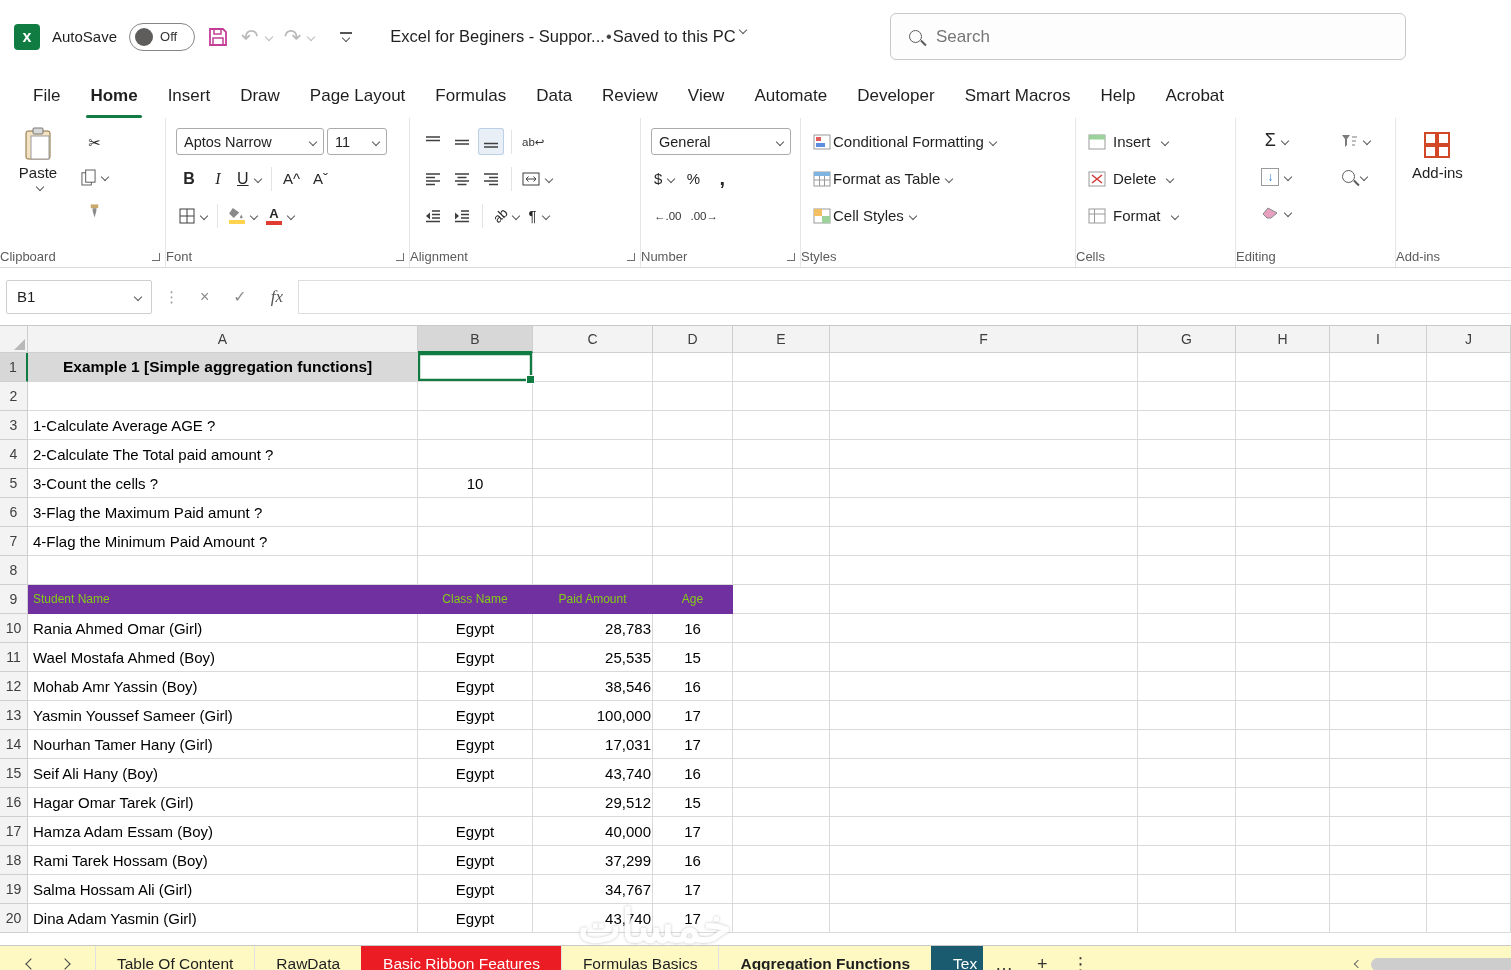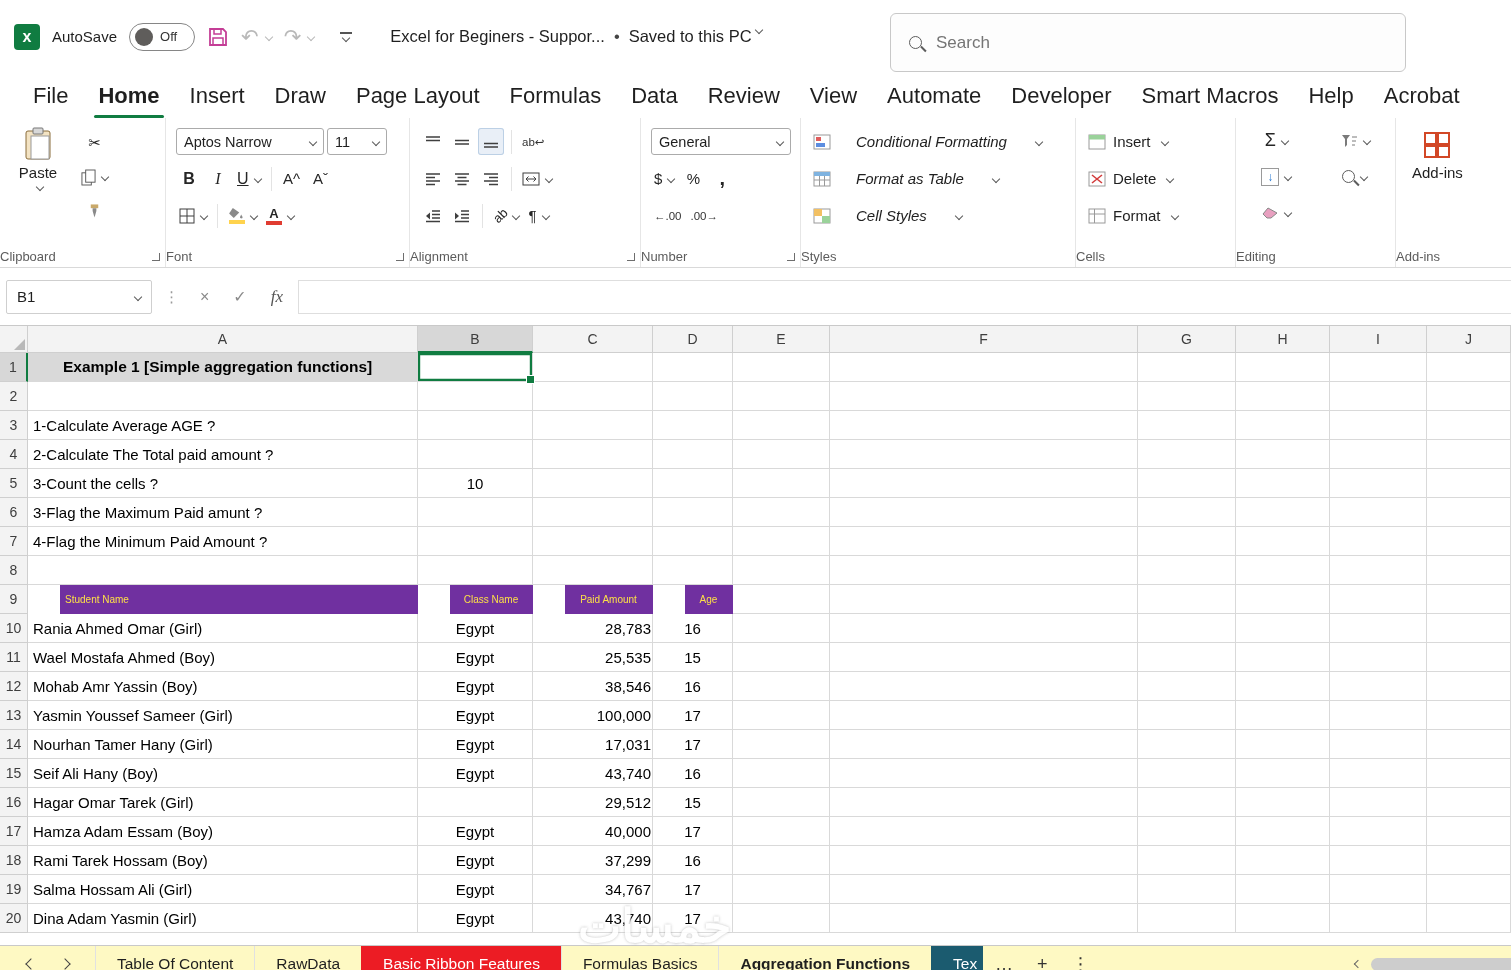--- a/index.html
+++ b/index.html
@@ -17,32 +17,32 @@
   .autosave-label { font-size:15px; }
   .toggle { min-width:66px; height:28px; border:1px solid #868686; border-radius:14px; display:flex; align-items:center; padding:0 9px 0 5px; gap:7px; background:#fff; }
   .toggle .knob { width:18px; height:18px; border-radius:50%; background:#5f5d5b; }
   .toggle .state { font-size:13px; color:#333; }
   .tb-ic { display:flex; align-items:center; gap:3px; color:#b9b9b9; font-size:21px; }
   .chev { display:inline-block; width:6px; height:6px; border-right:1.4px solid #5a5a5a; border-bottom:1.4px solid #5a5a5a; transform:rotate(45deg); margin-left:4px; flex:0 0 auto; }
   .chev.gray { border-color:#b9b9b9; }
   .qat-ic { display:flex; flex-direction:column; align-items:center; gap:1px; margin-left:14px; }
   .qat-ic .bar { width:12px; height:1.6px; background:#555; }
   .qat-ic .chev { margin-left:0; }
-  .doc-title { margin-left:26px; font-size:16.5px; display:flex; align-items:center; gap:9px; white-space:nowrap; }
+  .doc-title { margin-left:26px; font-size:16.5px; display:flex; align-items:center; gap:1px; white-space:nowrap; }
   .doc-sep { color:#444; }
   .saved-status { display:flex; }
-  .searchbox { position:absolute; left:890px; top:13px; width:516px; height:59px; border:1px solid #c8c8c8; border-radius:6px;
+  .searchbox { position:absolute; left:890px; top:13px; width:516px; height:47px; border:1px solid #c8c8c8; border-radius:6px;
     background:#fdfdfd; display:flex; align-items:center; padding:16px 18px; gap:14px; }
   .searchbox input { border:none; outline:none; background:transparent; font-size:17px; color:#444; width:100%; font-family:"Liberation Sans",sans-serif; }
   .mag { width:13px; height:13px; border:1.8px solid #5c5c5c; border-radius:50%; position:relative; flex:0 0 auto; }
   .mag::after { content:''; position:absolute; width:7px; height:1.8px; background:#5c5c5c; transform:rotate(45deg); right:-6px; bottom:-2px; }
 
   
   .rtabs { height:45px; display:flex; align-items:stretch; padding-left:18px; background:#fff; }
-  .rtab { padding:0 15px; display:flex; align-items:center; font-size:22px; position:relative; }
+  .rtab { padding:0 15px; display:flex; align-items:center; font-size:17px; position:relative; }
   .rtab.active { font-weight:700; }
   .rtab.active::after { content:''; position:absolute; left:11px; right:11px; bottom:0; height:3px; background:var(--green); border-radius:2px; }
 
   
   .ribbon { height:150px; display:flex; background:#fff; border-bottom:1px solid #d9d9d9; }
   .rgroup { position:relative; border-right:1px solid #e6e6e6; padding:5px 6px 22px 6px; }
   .rg-label { position:absolute; bottom:3px; left:0; right:12px; text-align:left; font-size:13px; color:#5c5c5c; }
   .launcher { position:absolute; right:5px; bottom:6px; width:8px; height:8px; border-right:1.6px solid #6e6e6e; border-bottom:1.6px solid #6e6e6e; }
   .rrow { display:flex; align-items:center; gap:3px; height:37px; padding-left:4px; }
   .ib { display:flex; align-items:center; justify-content:center; gap:2px; min-width:26px; height:27px; padding:0 3px; border-radius:3px; font-size:15px; color:#262626; }
@@ -55,21 +55,21 @@
   .selectbox { border:1px solid #ababab; border-radius:3px; height:27px; display:flex; align-items:center; justify-content:space-between; padding:0 7px; font-size:14.5px; background:#fff; }
   .bold-g { font-weight:bold; font-size:16px; }
   .italic-g { font-style:italic; font-family:"Liberation Serif",serif; font-size:16px; }
   .under-g { text-decoration:underline; font-size:16px; }
   .stackic { display:flex; flex-direction:column; align-items:center; line-height:1; }
   .stackic .cbar { width:16px; height:4px; margin-top:1px; }
   .cbar.yellow { background:var(--yellow); }
   .cbar.red { background:var(--fontred); }
   .rot { display:inline-block; transform:rotate(-45deg); font-size:13px; }
   .mini-txt { font-size:11.5px; letter-spacing:0; color:#333; white-space:nowrap; }
-  .style-btn { display:flex; align-items:center; gap:25px; height:37px; padding:0 6px; font-size:15px; border-radius:3px;font-style:italic; }
+  .style-btn { display:flex; align-items:center; gap:2px; height:37px; padding:0 6px; font-size:15px; border-radius:3px; }
   .cells-btn { display:flex; align-items:center; gap:7px; height:37px; padding:0 6px; font-size:15px; border-radius:3px; }
   .ed-grid { display:grid; grid-template-columns:auto auto; column-gap:14px; row-gap:9px; padding:4px 2px; }
   .sigma-g { font-size:18px; }
   .addins-big { display:flex; flex-direction:column; align-items:center; gap:5px; padding:8px 10px 0; font-size:15px; }
   .fill-down-box { width:18px; height:18px; border:1px solid #9a9a9a; display:flex; align-items:center; justify-content:center; font-size:12px; color:#2b7cd3; font-weight:bold; }
 
   
   .formulabar { height:58px; background:#fff; border-bottom:1px solid #c9c9c9; display:flex; align-items:center; padding:0 0 0 6px; gap:6px; }
   .namebox { width:146px; height:34px; border:1px solid #cfcfcf; border-radius:2px; display:flex; align-items:center; justify-content:space-between; padding:0 10px; font-size:15px; }
   .fb-dots { color:#9a9a9a; font-size:15px; padding:0 6px; }
@@ -86,21 +86,21 @@
   .rowhdr.sel { background:#d7d7d7; border-right:2px solid var(--green); }
   .corner { position:relative; }
   .corner::after { content:''; position:absolute; right:2px; bottom:2px;
     border-left:11px solid transparent; border-bottom:11px solid #b9b9b9; }
   .cell { border-right:1px solid #d9d9d9; border-bottom:1px solid #d9d9d9; background:#fff;
     display:flex; align-items:center; padding:0 5px; font-size:15px; white-space:nowrap; overflow:hidden; color:#000; }
   .cell.bold { font-weight:700; font-size:15.5px; }
   .cell.hl { background:var(--hl);padding-left:35px; }
   .cell.center { justify-content:center; }
   .cell.right { justify-content:flex-end; padding-right:1px; }
-  .cell.phead { background:var(--purple); color:#fde047; border-right-color:var(--purple); border-bottom-color:var(--purple); font-size:10px;margin-left:32px; }
+  .cell.phead { background:var(--purple); color:#84cc16; border-right-color:var(--purple); border-bottom-color:var(--purple); font-size:12px; }
   .cell.active { position:relative; box-shadow:inset 0 0 0 2.2px var(--green); overflow:visible; z-index:3; }
   .cell.active::after { content:''; position:absolute; right:-3px; bottom:-3px; width:7px; height:7px; background:var(--green); border:1.5px solid #fff; }
 
   
   .tabbar { height:37px; background:#fef9c3; border-top:1px solid #c9c9c9; display:flex; align-items:stretch; font-size:15.5px; position:relative;margin-top:12px; }
   .tb-nav { width:96px; display:flex; align-items:center; justify-content:space-evenly; }
   .navchev { display:inline-block; width:8px; height:8px; border-right:1.8px solid #444; border-bottom:1.8px solid #444; }
   .navchev.left { transform:rotate(135deg); }
   .navchev.right { transform:rotate(-45deg); }
   .navchev.small { width:6px; height:6px; border-color:#666; }

